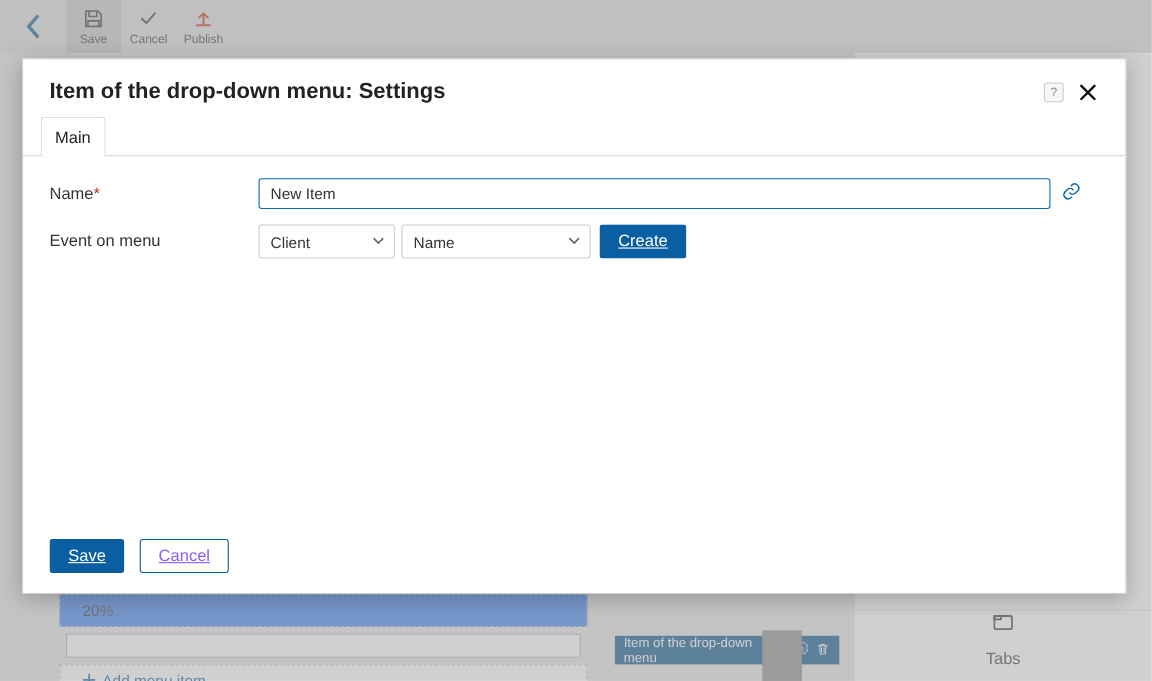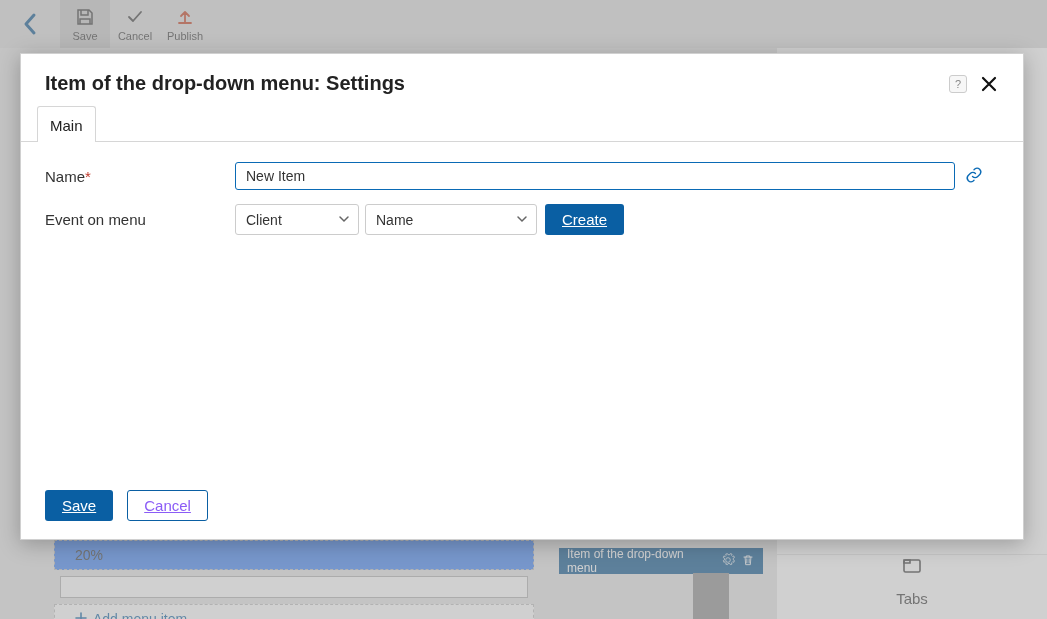--- a/index.html
+++ b/index.html
@@ -14,21 +14,21 @@
   .tb-item { display:flex; flex-direction:column; align-items:center; justify-content:center; width:50px; height:48px; font-size:11px; color:#333; }
   .tb-item.save-active { background: #c7c7c7; }
   .tb-item .icon-slot { height:22px; display:flex; align-items:center; justify-content:center; }
   .tb-item .lbl { margin-top:2px; }
 
   .bg-bottom { position: absolute; left:54px; top:540px; width:480px; }
   .percent-row { border:1px dashed #bdbdbd; padding:6px 20px; font-size:14px; color:#333; margin-bottom:6px; background:#3b82f6; }
   .inner-box { height:22px; border:1px solid #b0b0b0; margin:0 6px 6px; background:#fff;}
   .add-menu { font-size:14px; color:#0a5fa3; padding:6px 20px; border:1px dashed #bdbdbd; display:flex; align-items:center; gap:6px; background:#fff;}
 
-  .bg-selected { position:absolute; left:559px; top:548px; width:204px; height:26px; background:#004e8a; color:#fff; font-size:12px; display:flex; align-items:center; padding:0 8px; }
+  .bg-selected { position:absolute; left:559px; top:578px; width:204px; height:26px; background:#004e8a; color:#fff; font-size:12px; display:flex; align-items:center; padding:0 8px; }
   .bg-selected .spacer { flex:1; }
   .bg-selected svg { margin-left:6px; }
   .bg-panel-darkcol { position:absolute; left:693px; top:573px; width:36px; height:46px; background:#8a8a8a; }
 
   .right-panel { position:absolute; right:0; top:48px; bottom:0; width:270px; background:#fff; }
   .rp-row { height:48px; display:flex; align-items:center; gap:12px; padding:0 20px; font-size:15px; color:#333; border-top:1px solid #e5e5e5; }
   .rp-row.offset { margin-top:506px;flex-direction:column; }
 
   
   .dialog { position:absolute; left:20px; top:53px; width:1004px; height:487px; background:#fff; border:1px solid #d0d0d0; box-shadow:0 4px 20px rgba(0,0,0,0.25); z-index:100; display:flex; flex-direction:column; }

